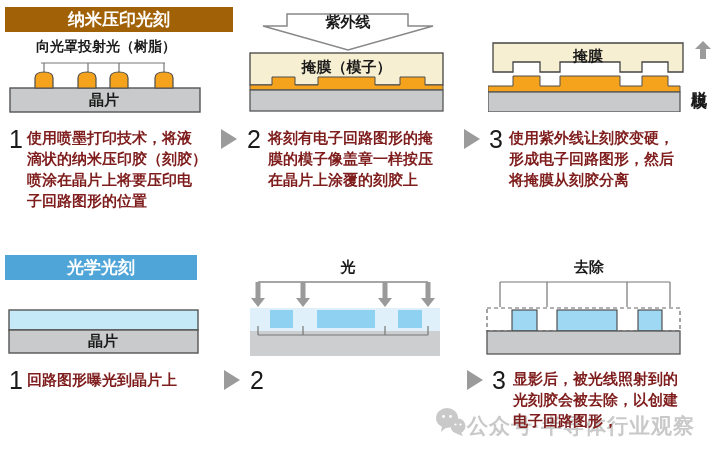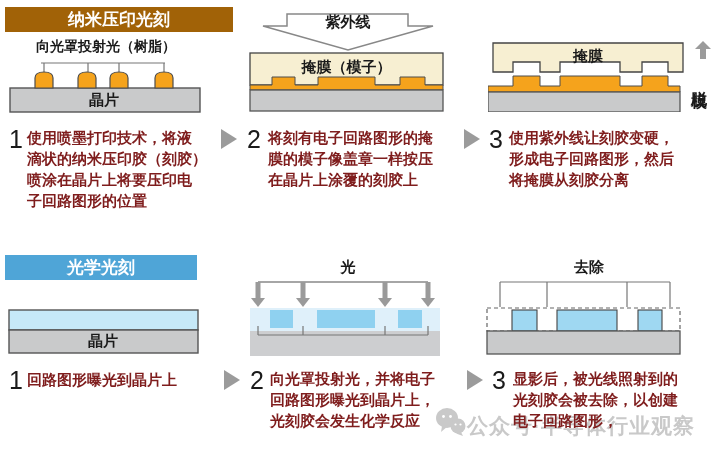--- a/index.html
+++ b/index.html
@@ -125,23 +125,20 @@
       </g>
       <rect x="2" y="32" width="190" height="23" fill="#DFF0FA"></rect>
       <rect x="22" y="34" width="23" height="18" fill="#8FD1F0"></rect>
       <rect x="69" y="34" width="58" height="18" fill="#8FD1F0"></rect>
       <rect x="150" y="34" width="24" height="18" fill="#8FD1F0"></rect>
       <rect x="2" y="55" width="190" height="25" fill="#CDCED0"></rect>
       <path d="M10,59 H180 M10,59 V50 M55,59 V50 M137,59 V50 M180,59 V50" stroke="#777" stroke-width="1.2" fill="none"></path>
     </svg>
   </div>
   <div class="abs step-num" style="left:250px; top:366px;">2</div>
-  <div class="abs step-text" style="left:270px; top:368px; width:200px;">向光罩投射光，并将电子
-回路图形曝光到晶片上，
-光刻胶会发生化学反应</div>
 
   <div class="abs tri-right" style="left:467px; top:370px;"></div>
 
   <div class="abs dlabel dlabel15" style="left:539px; top:258px; width:100px;">去除</div>
   <div class="abs" style="left:485px; top:276px;">
     <svg width="200" height="80" viewBox="0 0 200 80">
       <path d="M15,6 H185 M15,6 V31 M62,6 V31 M142,6 V31 M185,6 V31" stroke="#777" stroke-width="1.2" fill="none"></path>
       <rect x="2" y="32" width="193" height="23" fill="#ffffff" stroke="#666" stroke-width="1.2" stroke-dasharray="4,3"></rect>
       <rect x="27" y="34" width="25" height="21" fill="#9FD8F2" stroke="#444" stroke-width="1.1"></rect>
       <rect x="72" y="34" width="60" height="21" fill="#9FD8F2" stroke="#444" stroke-width="1.1"></rect>

